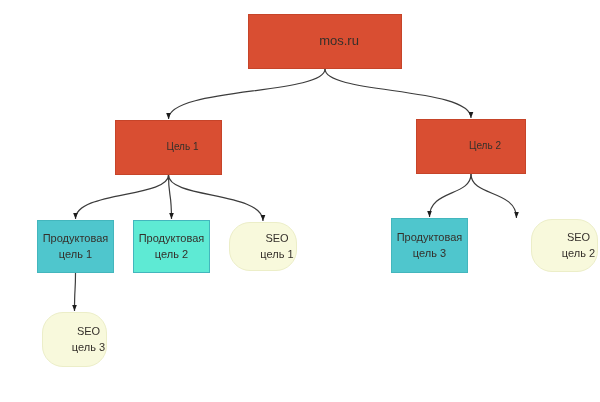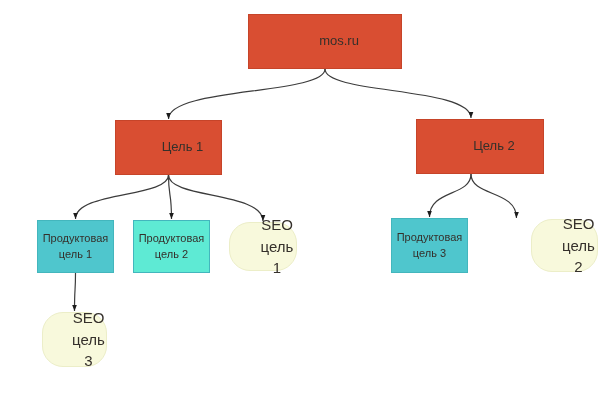--- a/index.html
+++ b/index.html
@@ -16,23 +16,23 @@
   }
   .node{
     position:absolute;
     display:flex;align-items:center;justify-content:center;
     text-align:center;
     box-sizing:border-box;
     line-height:1.45;
     padding-left:28px;
   }
   .node.root{font-size:13px;}
-  .node.goal{font-size:13px;}
+  .node.goal{font-size:10px;}
   .node.product{font-size:11px;padding:12px 4px;}
-  .node.seo{font-size:15px;border-radius:21px;}
+  .node.seo{font-size:11px;border-radius:21px;}
   .node .lbl{display:block;width:100%;}
 </style>
 </head>
 <body>
 
 <div id="canvas">
   <svg id="edge-layer" width="600" height="402" viewBox="0 0 600 402" xmlns="http://www.w3.org/2000/svg">
     <defs>
       <marker id="arrow" viewBox="0 0 10 10" refX="10" refY="5" markerWidth="8" markerHeight="6" orient="auto" markerUnits="userSpaceOnUse">
         <path d="M0,1.1 L10,5 L0,8.9 Z" fill="#1C1C1C"></path>
@@ -49,21 +49,21 @@
         <path d="M 75.5 273 C 75.5 292.8, 74.5 286.7, 74.5 311" fill="none" stroke="#3C3C3C" stroke-width="1.2" marker-end="url(#arrow)"></path>
       </g>
   </svg>
   <div id="node-layer">
       <div class="node root" style="left: 248px; top: 14px; width: 154px; height: 55px; background: rgb(217, 78, 50); border: 1px solid rgb(198, 68, 41); color: rgb(53, 48, 43);">
         <span class="lbl">mos.ru</span>
       </div>
       <div class="node goal" style="left: 115px; top: 120px; width: 107px; height: 55px; background: rgb(217, 78, 50); border: 1px solid rgb(198, 68, 41); color: rgb(53, 48, 43);">
         <span class="lbl">Цель 1</span>
       </div>
-      <div class="node goal" style="left: 416px; top: 119px; width: 128px; height: 55px; background: rgb(217, 78, 50); border: 1px solid rgb(198, 68, 41); color: rgb(53, 48, 43);">
+      <div class="node goal" style="left: 416px; top: 119px; width: 110px; height: 55px; background: rgb(217, 78, 50); border: 1px solid rgb(198, 68, 41); color: rgb(53, 48, 43);">
         <span class="lbl">Цель 2</span>
       </div>
       <div class="node product" style="left: 37px; top: 220px; width: 77px; height: 53px; background: rgb(79, 198, 205); border: 1px solid rgb(67, 182, 189); color: rgb(53, 48, 43);">
         <span class="lbl">Продуктовая цель 1</span>
       </div>
       <div class="node product" style="left: 133px; top: 220px; width: 77px; height: 53px; background: #5eead4; border: 1px solid rgb(67, 182, 189); color: rgb(53, 48, 43);">
         <span class="lbl">Продуктовая цель 2</span>
       </div>
       <div class="node seo" style="left: 229px; top: 222px; width: 68px; height: 49px; background: rgb(248, 249, 220); border: 1px solid rgb(236, 238, 200); color: rgb(53, 48, 43);">
         <span class="lbl">SEO цель 1</span>

